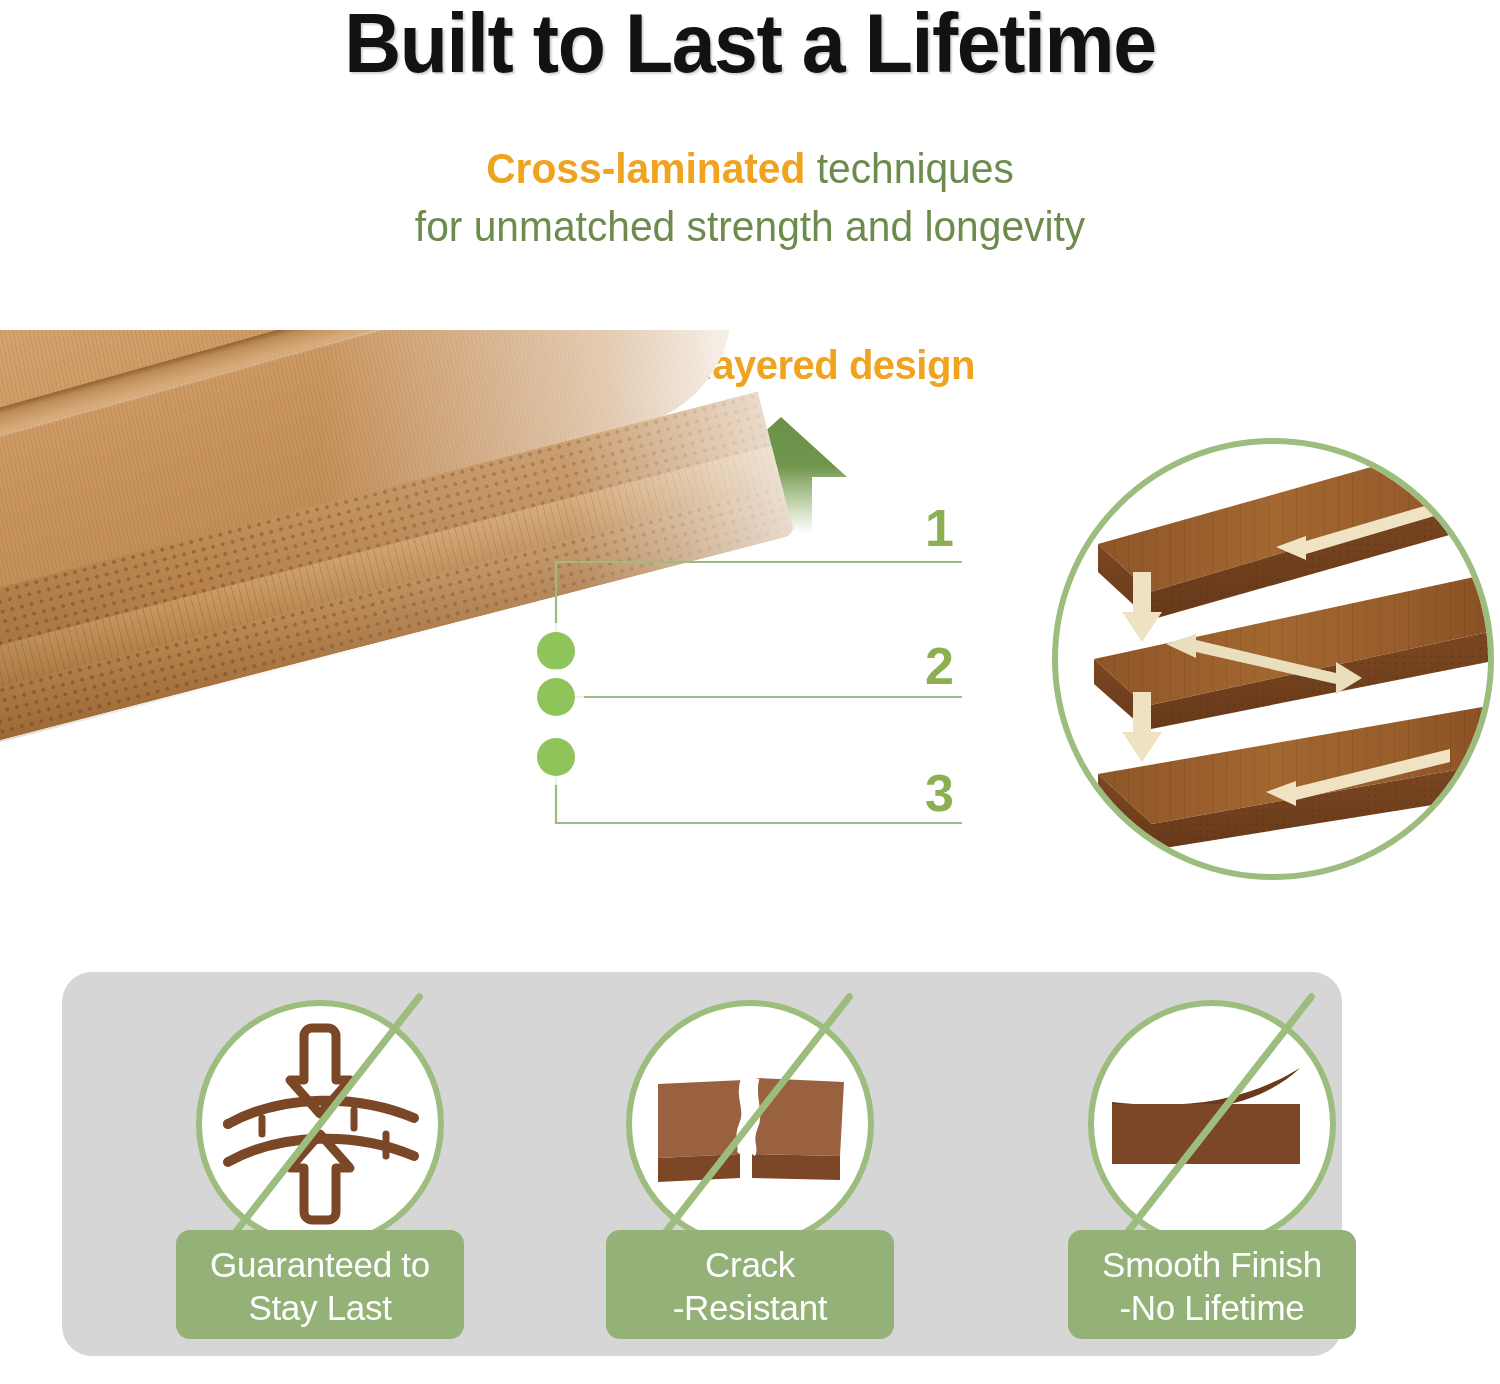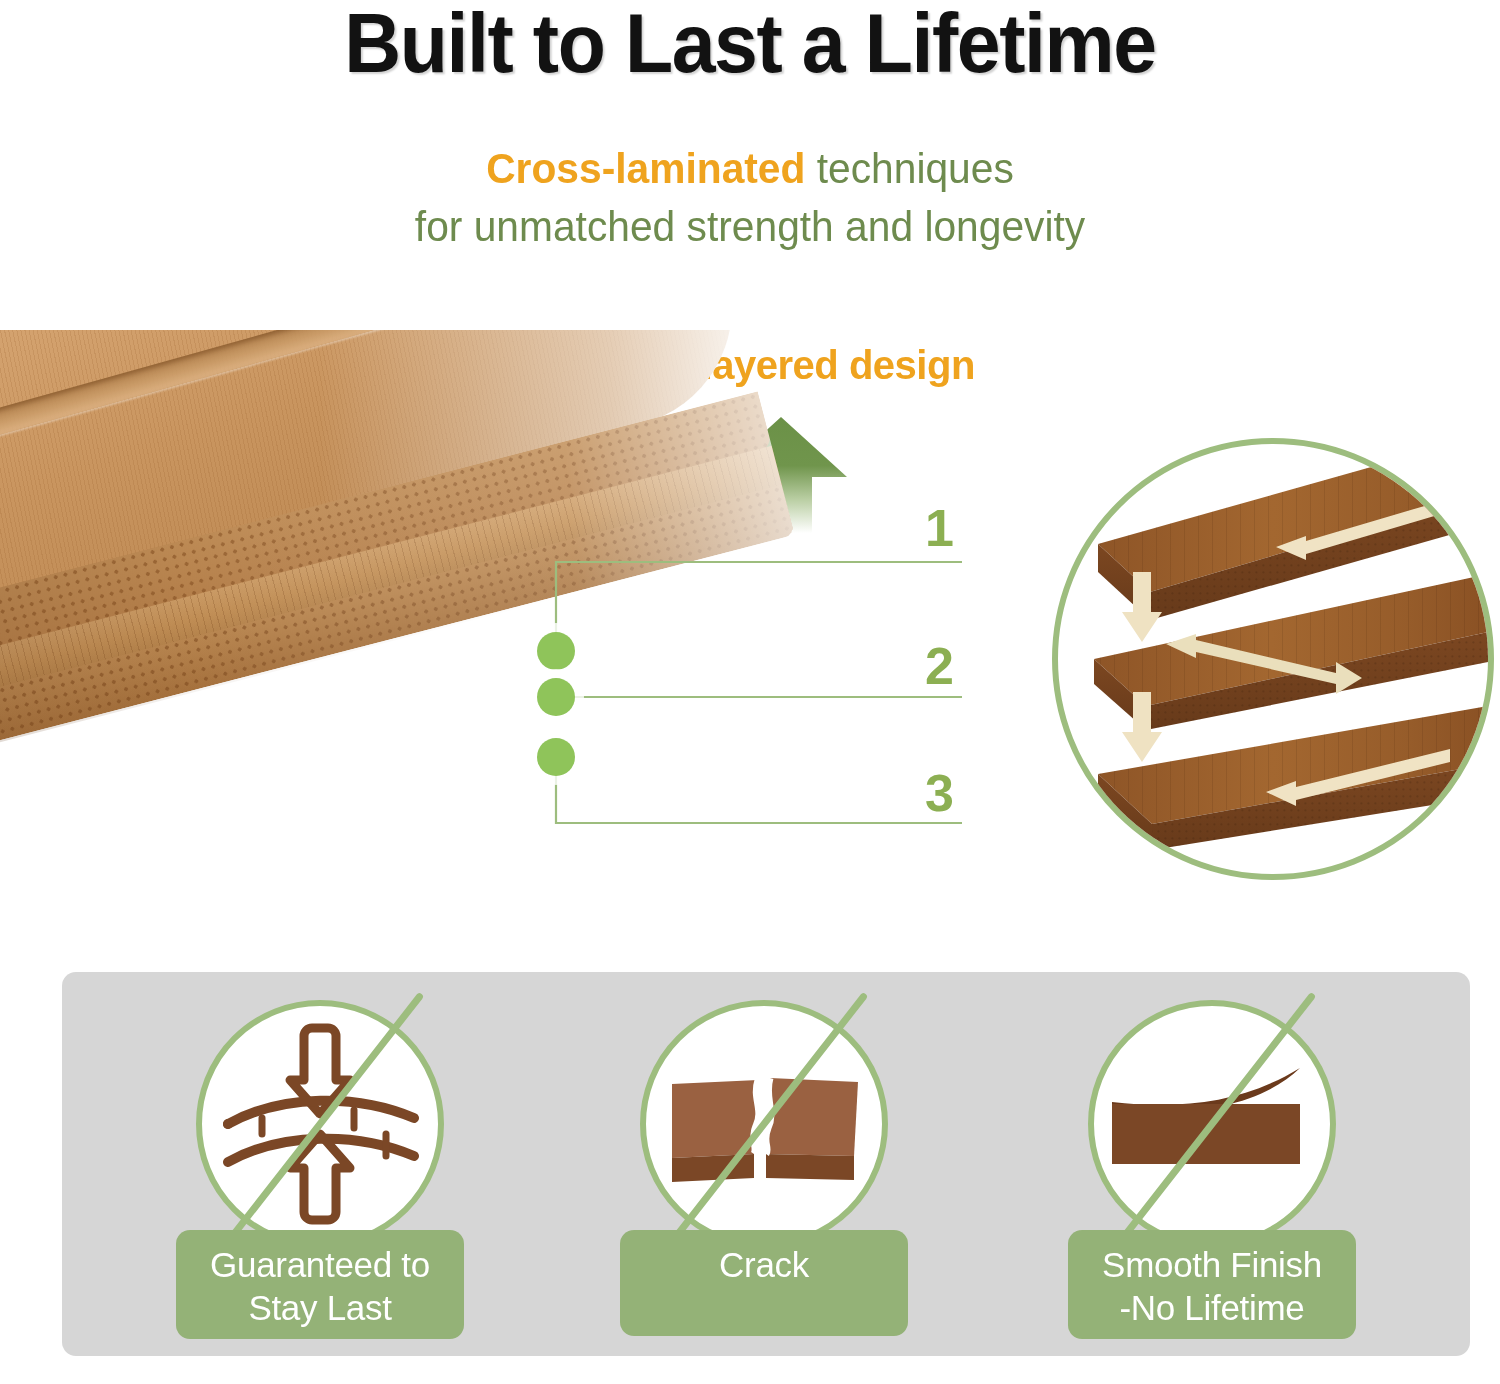--- a/index.html
+++ b/index.html
@@ -111,22 +111,22 @@
 
   
   .inset-circle{
     position:absolute; left:1052px; top:438px; width:442px; height:442px;
     border-radius:50%; border:6px solid #9DBD7E; background:#ffffff;
     overflow:hidden;
   }
 
   
   .gray-panel{
-    position:absolute; left:62px; top:972px; width:1408px; height:384px;
-    background:#D6D6D6; border-radius:14px;
+    position:absolute; left:62px; top:972px; width:1280px; height:384px;
+    background:#D6D6D6; border-radius:30px;
   }
   .feature{ position:absolute; top:0; width:340px; height:384px; }
   .feat-circle{
     position:absolute; left:50%; top:28px; transform:translateX(-50%);
     width:248px; height:248px; border-radius:50%;
     background:#ffffff; border:6px solid #9DBD7E;
   }
   .feat-art{ position:absolute; left:0; top:0; width:100%; height:100%; overflow:hidden; border-radius:50%; }
   .slash{
     position:absolute; left:50%; top:50%; width:7px; height:330px;
@@ -290,38 +290,39 @@
         </svg>
       </div>
       <div class="slash"></div>
     </div>
     <div class="feat-label">
       <span>Guaranteed to</span>
       <span>Stay Last</span>
     </div>
   </div>
 
-  <div class="feature" style="left:532px;text-decoration:underline;">
+  <div class="feature" style="left:518px;text-decoration:underline;">
     <div class="feat-circle">
       <div class="feat-art">
         <svg width="236" height="236" viewBox="0 0 236 236">
 
           <path d="M26 78 L112 74 L108 148 L26 152 Z" fill="#9A6141"></path>
           <path d="M26 152 L108 148 L108 172 L26 176 Z" fill="#7B4726"></path>
           <path d="M112 74 C 106 92, 118 104, 110 120 C 104 134, 112 142, 108 148" fill="none" stroke="#FFFFFF" stroke-width="7"></path>
 
           <path d="M124 72 L212 76 L208 150 L120 148 Z" fill="#9A6141"></path>
           <path d="M120 148 L208 150 L208 174 L120 172 Z" fill="#7B4726"></path>
           <path d="M124 72 C 118 92, 130 106, 122 122 C 116 136, 124 142, 120 148" fill="none" stroke="#FFFFFF" stroke-width="7"></path>
         </svg>
       </div>
       <div class="slash"></div>
     </div>
     <div class="feat-label">
       <span>Crack</span>
+      <span>-Resistant</span>
     </div>
   </div>
 
   <div class="feature" style="left:980px;">
     <div class="feat-circle">
       <div class="feat-art">
         <svg width="236" height="236" viewBox="0 0 236 236">
 
           <path d="M18 96 C 90 104, 150 96, 206 62 C 170 96, 110 112, 18 104 Z" fill="#6B3A1C"></path>
 

